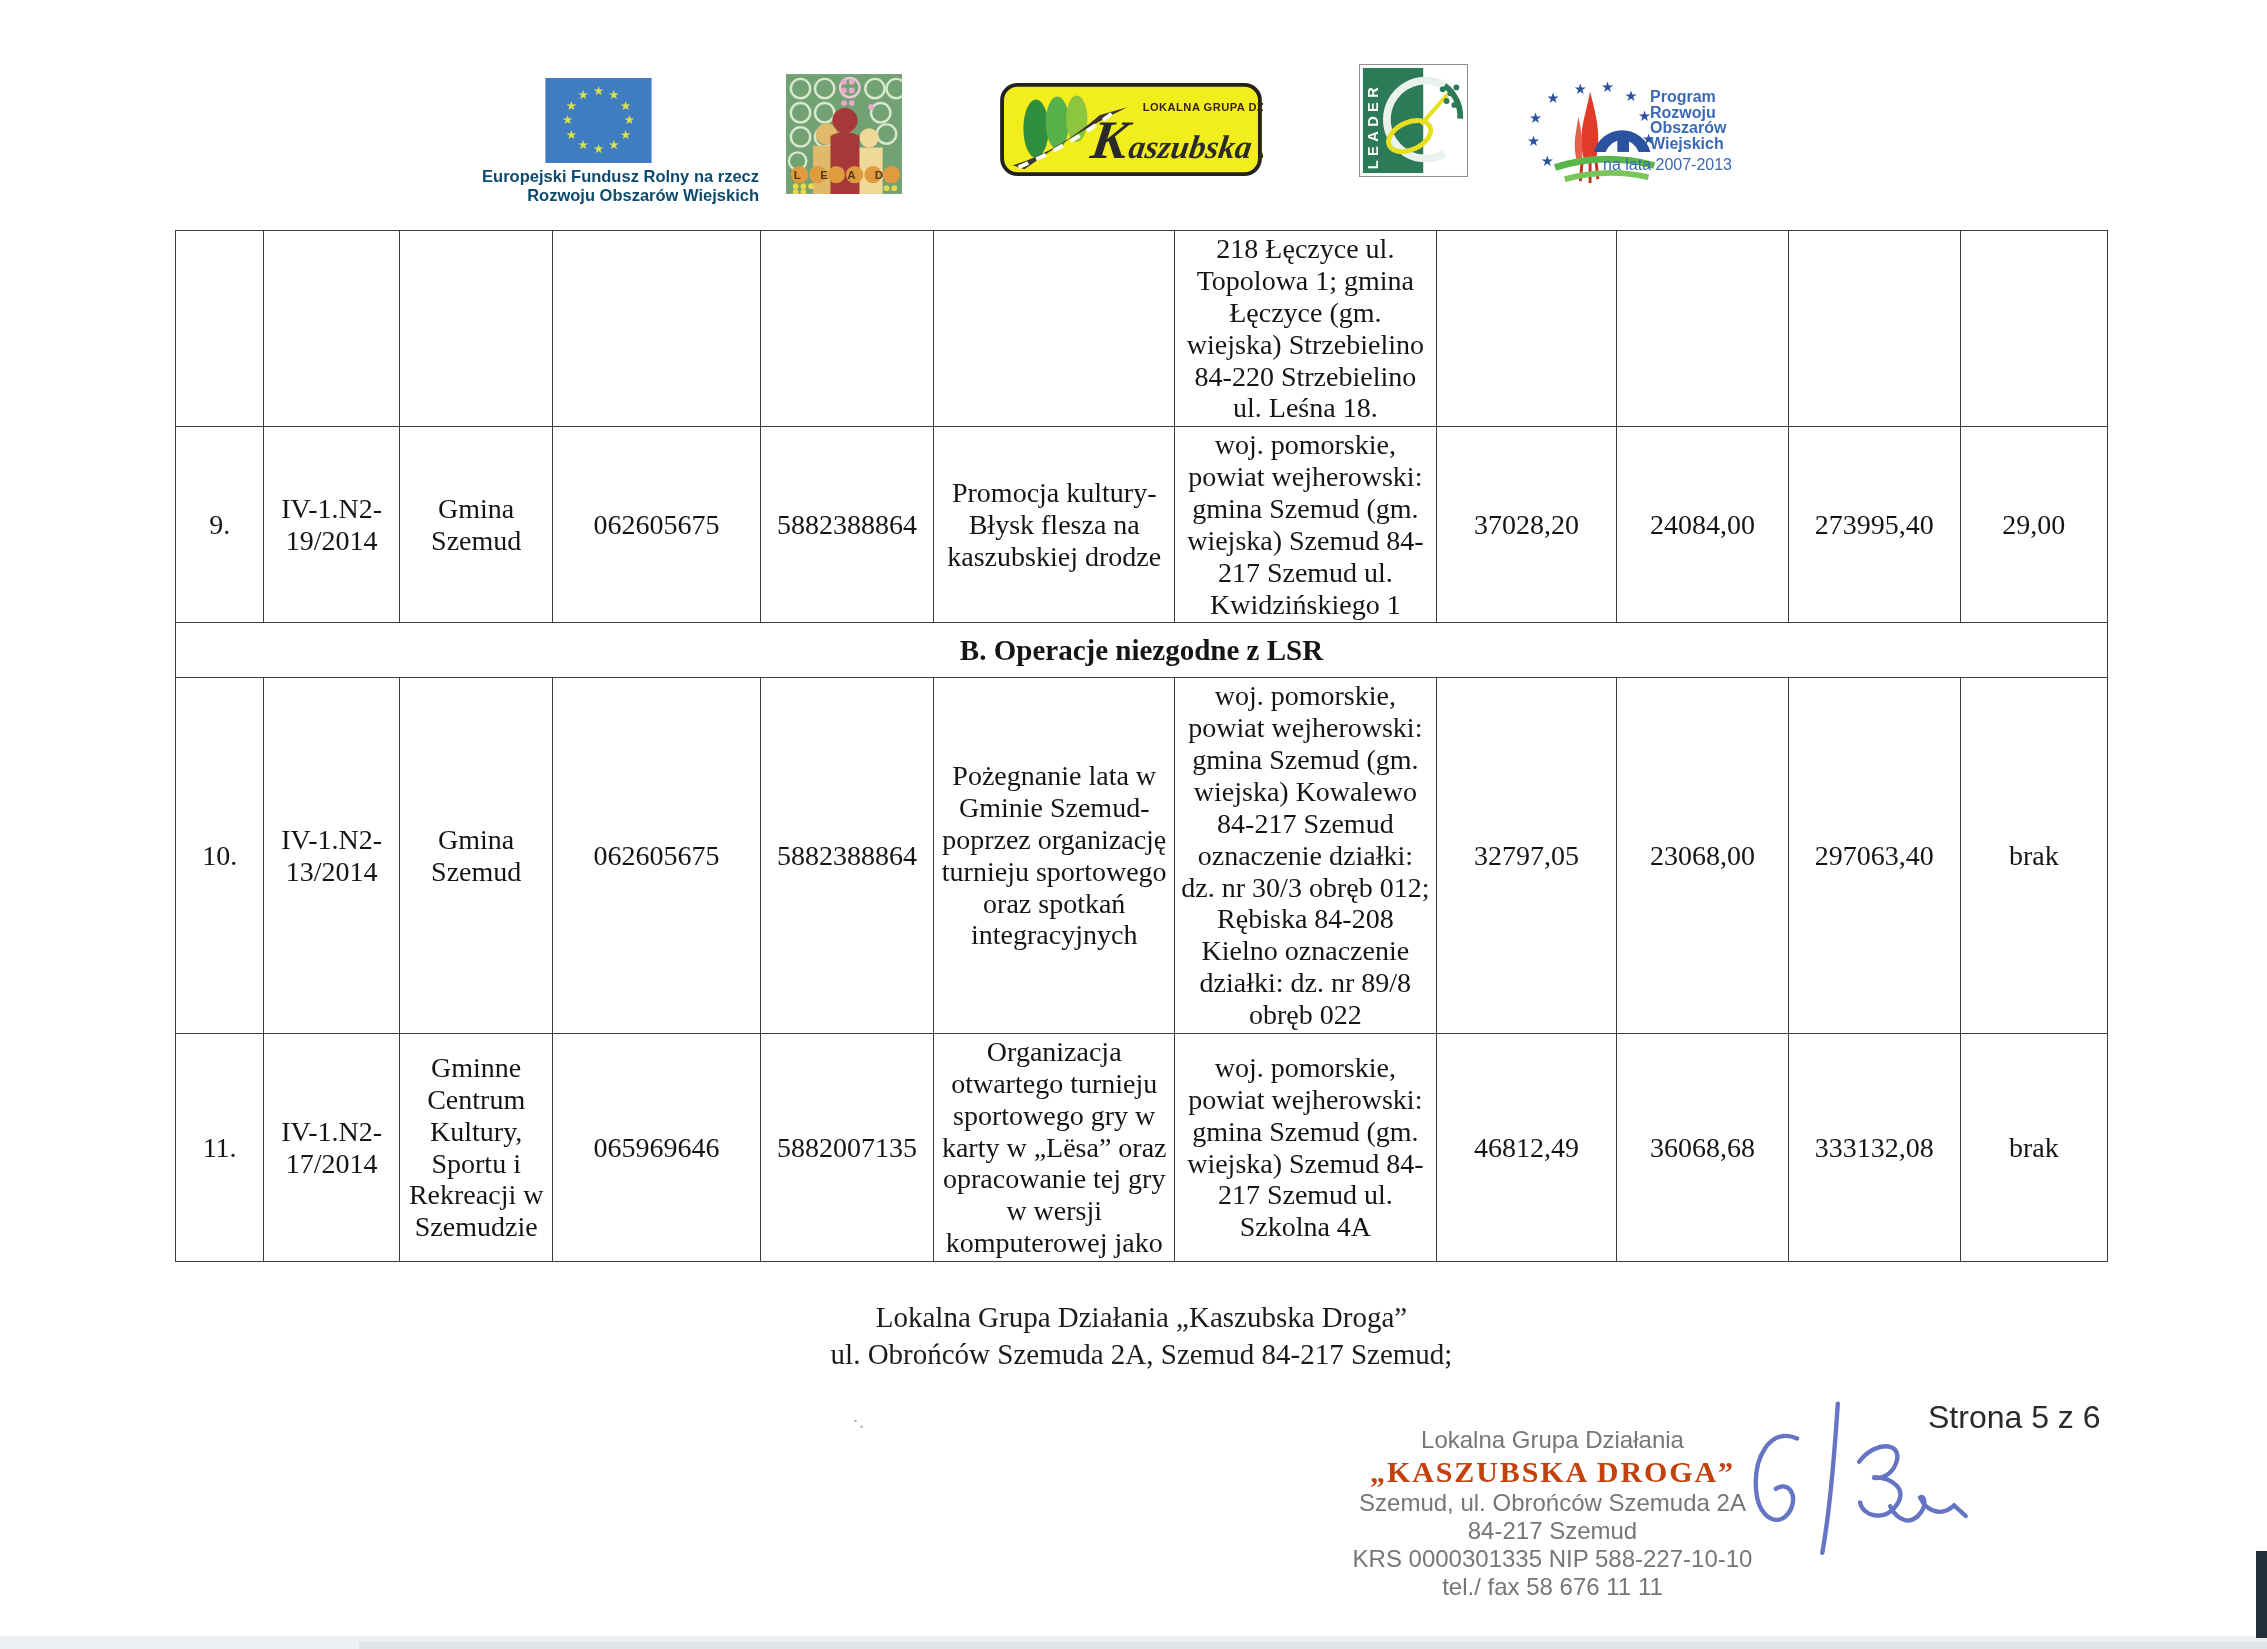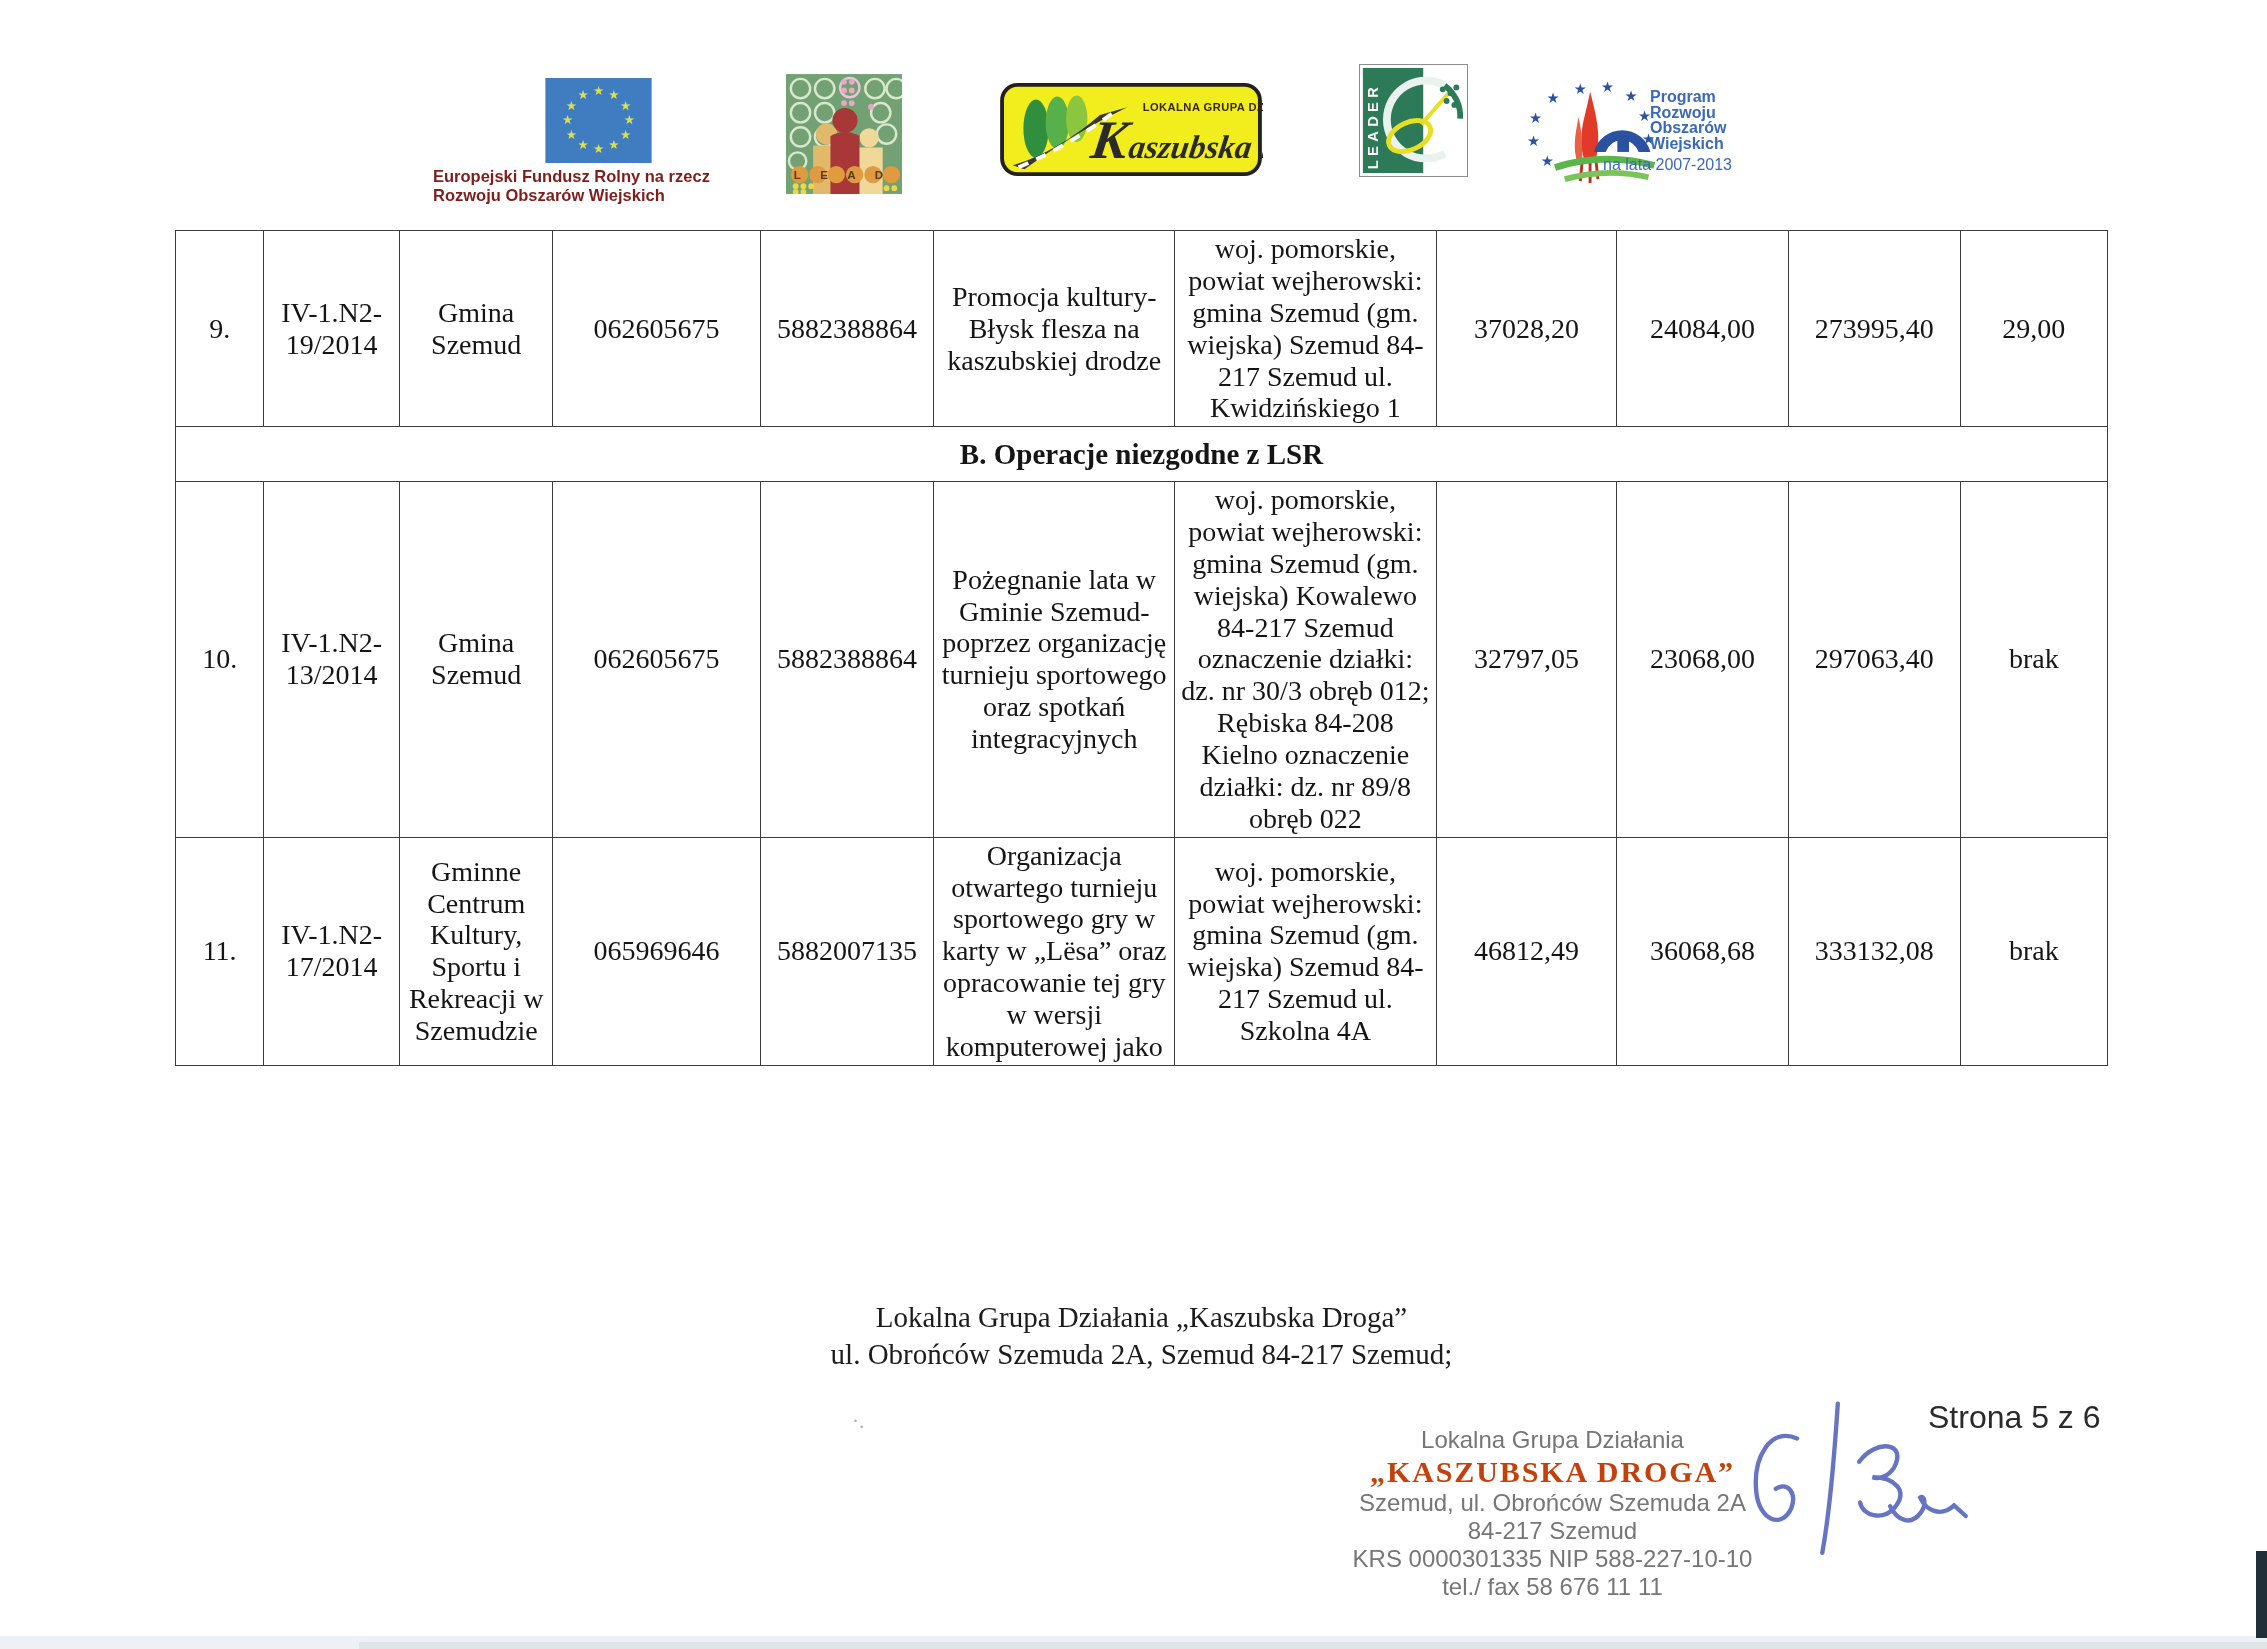--- a/index.html
+++ b/index.html
@@ -4,23 +4,23 @@
 <style>
   html,body{margin:0;padding:0;}
   body{
     width:2268px;height:1650px;position:relative;background:#ffffff;
     font-family:"Liberation Serif", serif;color:#151515;overflow:hidden;
   }
   .abs{position:absolute;}
 
   
   .eu-caption{
-    left:433px;top:167px;width:326px;text-align:left;
+    left:433px;top:167px;width:326px;text-align:right;
     font-family:"Liberation Sans", sans-serif;font-weight:bold;
-    font-size:16.5px;line-height:19.4px;color:#7f1d1d;
+    font-size:16.5px;line-height:19.4px;color:#0c4a6e;
   }
   .prow-text{
     font-family:"Liberation Sans", sans-serif;color:#3a6ab5;
     font-size:16px;line-height:15.5px;font-weight:bold;
   }
 
   
   table.doc-table{
     position:absolute;left:175px;top:230px;width:1933px;
     border-collapse:collapse;table-layout:fixed;background:#fff;
@@ -219,20 +219,33 @@
     <col style="width:10.74%">
       <col style="width:8.99%">
       <col style="width:12.45%">
     <col style="width:13.55%">
       <col style="width:9.34%">
       <col style="width:8.89%">
     <col style="width:8.89%">
       <col style="width:7.62%">
   </colgroup>
   <tbody>
+      <tr class="r-a">
+    <td></td>
+    <td></td>
+    <td></td>
+    <td></td>
+    <td></td>
+    <td></td>
+    <td>218 Łęczyce ul. Topolowa 1; gmina Łęczyce (gm. wiejska) Strzebielino 84-220 Strzebielino ul. Leśna 18.</td>
+    <td></td>
+    <td></td>
+    <td></td>
+    <td></td>
+  </tr>
   <tr class="r-9">
     <td>9.</td>
     <td>IV-1.N2-19/2014</td>
     <td>Gmina Szemud</td>
     <td>062605675</td>
     <td>5882388864</td>
     <td>Promocja kultury- Błysk flesza na kaszubskiej drodze</td>
     <td>woj. pomorskie, powiat wejherowski: gmina Szemud (gm. wiejska) Szemud 84-217 Szemud ul. Kwidzińskiego 1</td>
     <td>37028,20</td>
     <td>24084,00</td>

